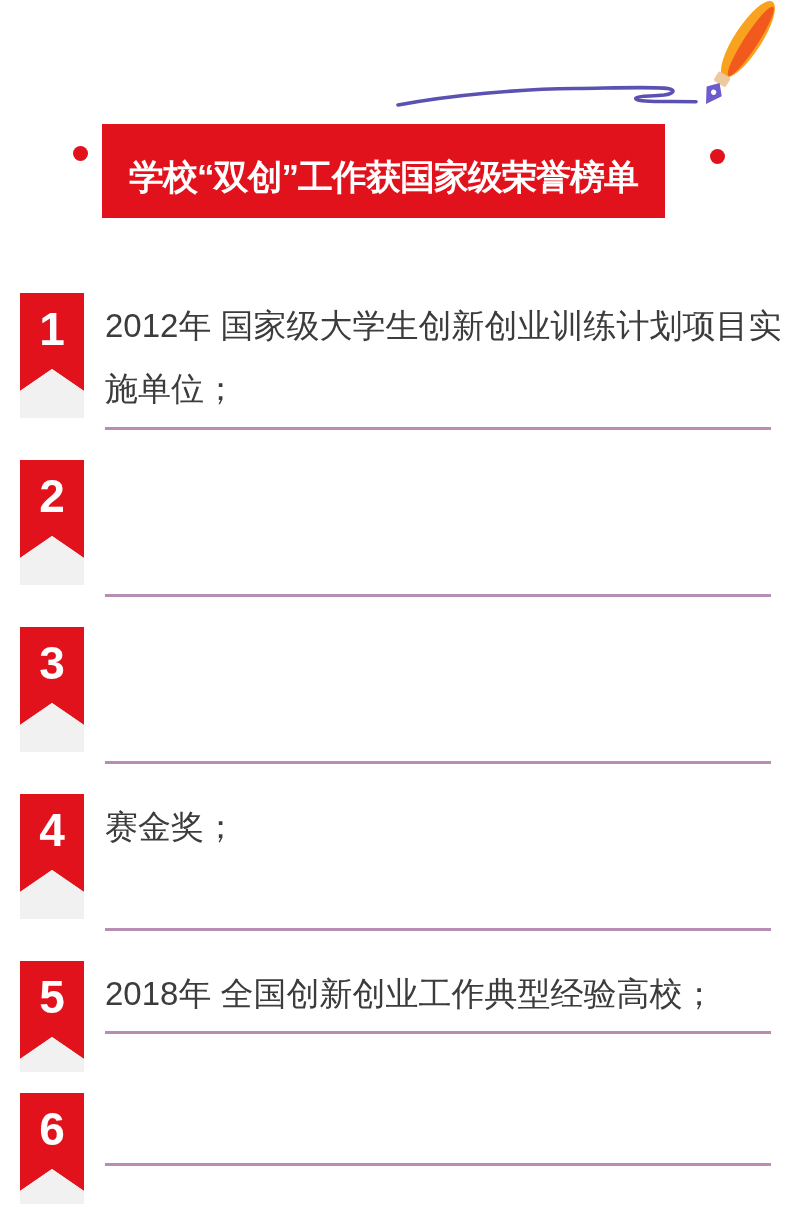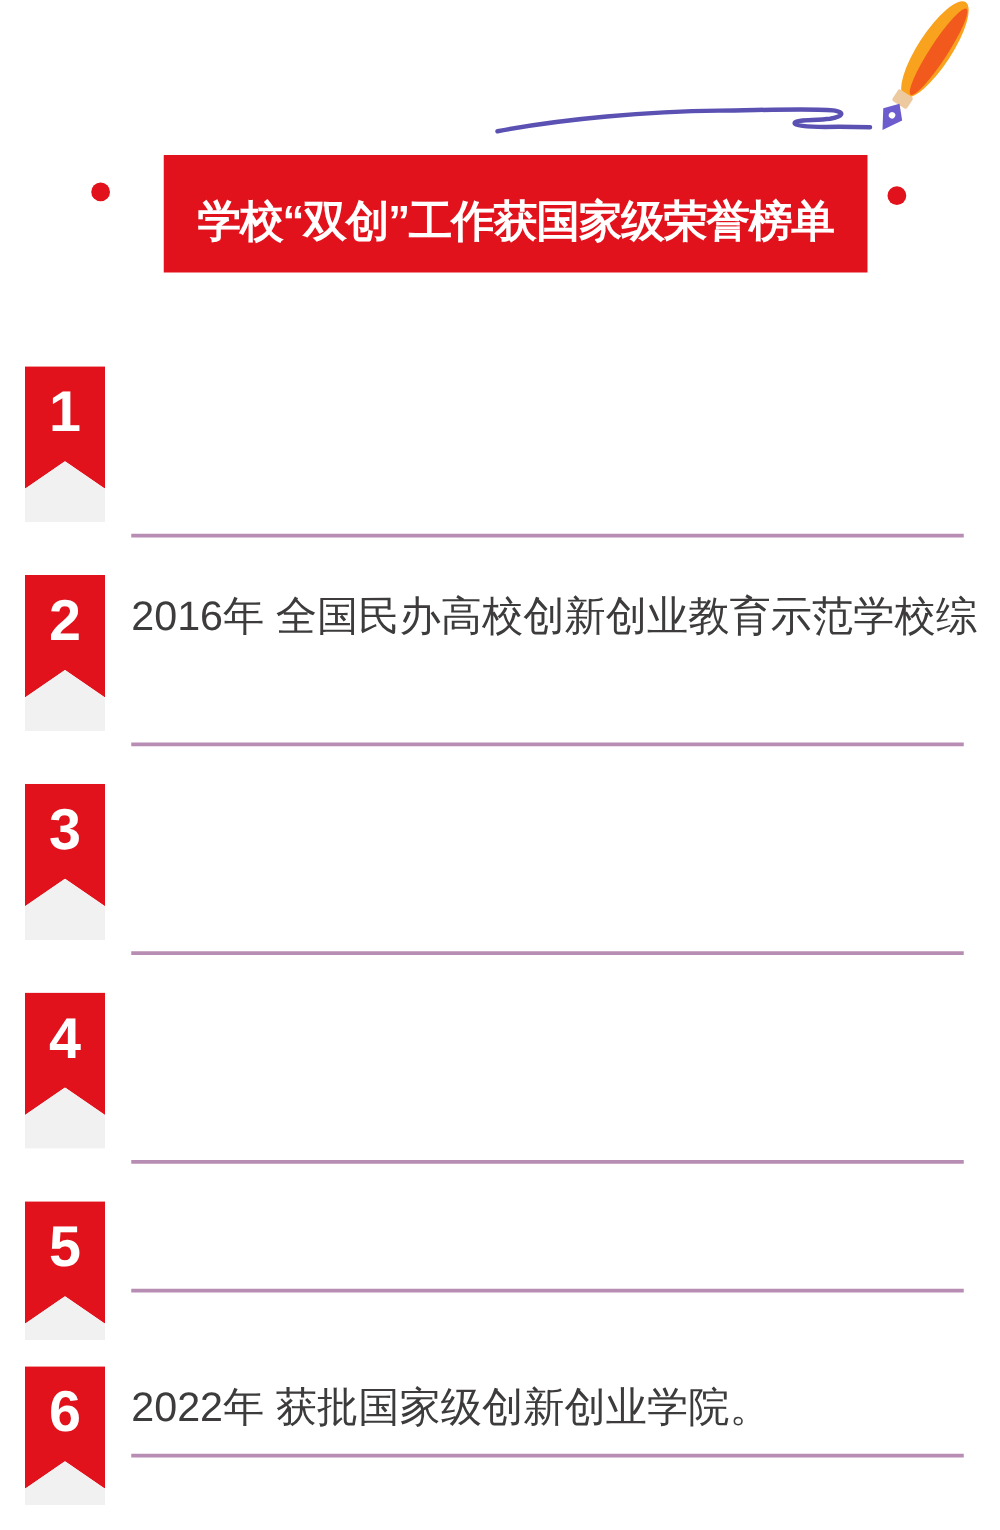--- a/index.html
+++ b/index.html
@@ -9,21 +9,21 @@
     font-family:"Liberation Sans","DejaVu Sans",sans-serif;
   }
   
   .decor { position:absolute; left:380px; top:0; width:420px; height:130px; }
 
   
   .dot { position:absolute; width:15px; height:15px; border-radius:50%; background:#e1121c; }
   .dot-left  { left:73px;  top:146px; }
   .dot-right { left:710px; top:149px; }
   .banner {
-    position:absolute; left:131px; top:124px; width:563px; height:94px;
+    position:absolute; left:102px; top:124px; width:563px; height:94px;
     background:#e1121c; color:#ffffff;
     display:flex; align-items:center; justify-content:center;
     box-sizing:border-box; padding-top:12px;
     font-size:35px; font-weight:bold; letter-spacing:-1px; white-space:nowrap;
   }
 
   
   .list { position:absolute; left:20px; top:293px; width:760px; }
   .item { position:relative; width:760px; }
   .item.two-line { height:167px; }
@@ -80,32 +80,35 @@
 
   <div class="list">
 
     <div class="item two-line">
       <div class="ribbon">
         <div class="ribbon-red">
           <span>1</span>
         </div>
         <div class="ribbon-tail"></div>
       </div>
+      <div class="text">
+        <div class="line">2012年  国家级大学生创新创业训练计划项目实</div>
+        <div class="line">施单位；</div>
+      </div>
       <div class="rule"></div>
     </div>
 
     <div class="item two-line">
       <div class="ribbon">
         <div class="ribbon-red">
           <span>2</span>
         </div>
         <div class="ribbon-tail"></div>
       </div>
       <div class="text">
-        <div class="line">2016年 全国民办高校创新创业教育示范学校综</div>
       </div>
       <div class="rule"></div>
     </div>
 
     <div class="item two-line">
       <div class="ribbon">
         <div class="ribbon-red">
           <span>3</span>
         </div>
         <div class="ribbon-tail"></div>
@@ -114,41 +117,42 @@
     </div>
 
     <div class="item two-line">
       <div class="ribbon">
         <div class="ribbon-red">
           <span>4</span>
         </div>
         <div class="ribbon-tail"></div>
       </div>
       <div class="text">
+        <div class="line">赛金奖；</div>
       </div>
       <div class="rule"></div>
     </div>
 
     <div class="item one-line">
       <div class="ribbon">
         <div class="ribbon-red">
           <span>5</span>
         </div>
         <div class="ribbon-tail"></div>
       </div>
+      <div class="text">
+        <div class="line">2018年  全国创新创业工作典型经验高校；</div>
+      </div>
       <div class="rule"></div>
     </div>
 
     <div class="item last">
       <div class="ribbon">
         <div class="ribbon-red">
           <span>6</span>
         </div>
         <div class="ribbon-tail"></div>
       </div>
-      <div class="text">
-        <div class="line">2022年 获批国家级创新创业学院。</div>
-      </div>
       <div class="rule"></div>
     </div>
 
   </div>
 </div>
 
 </body></html>

